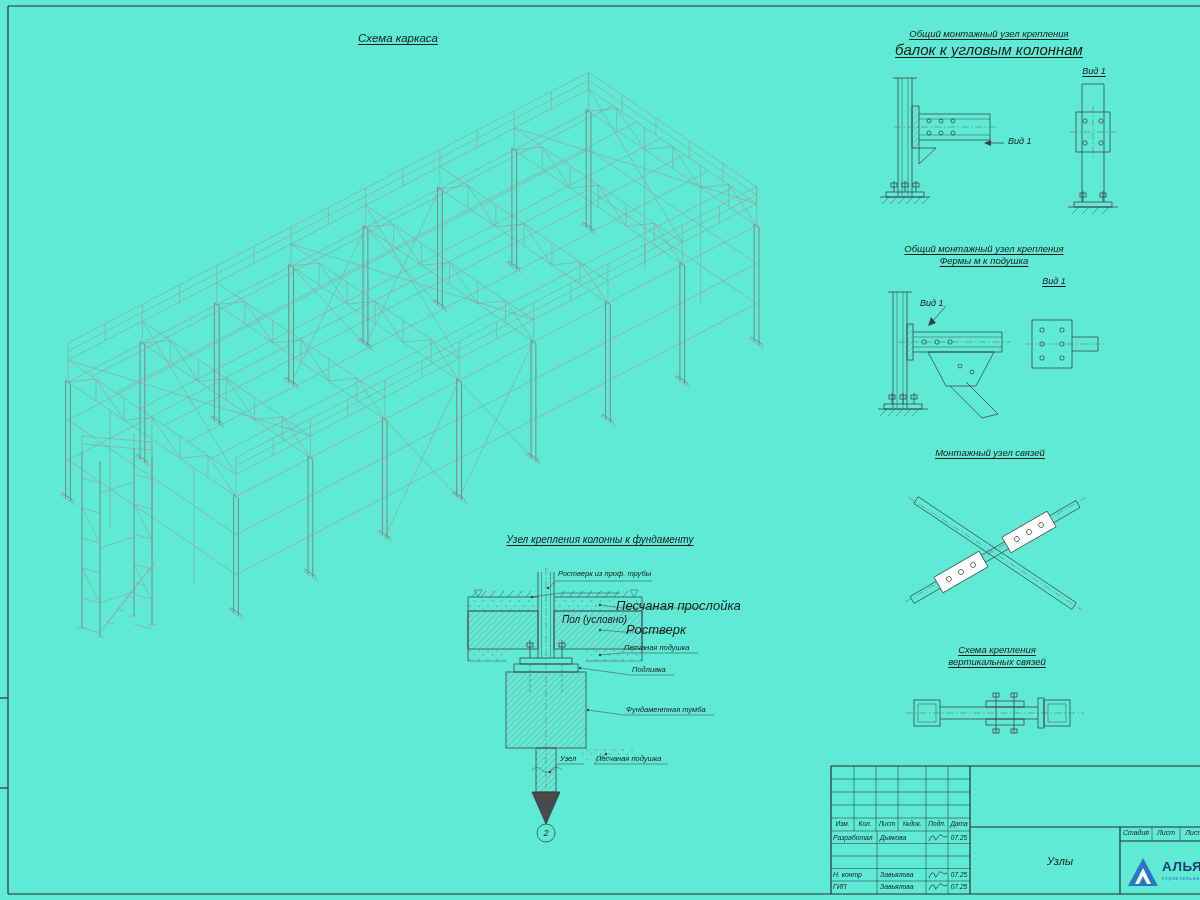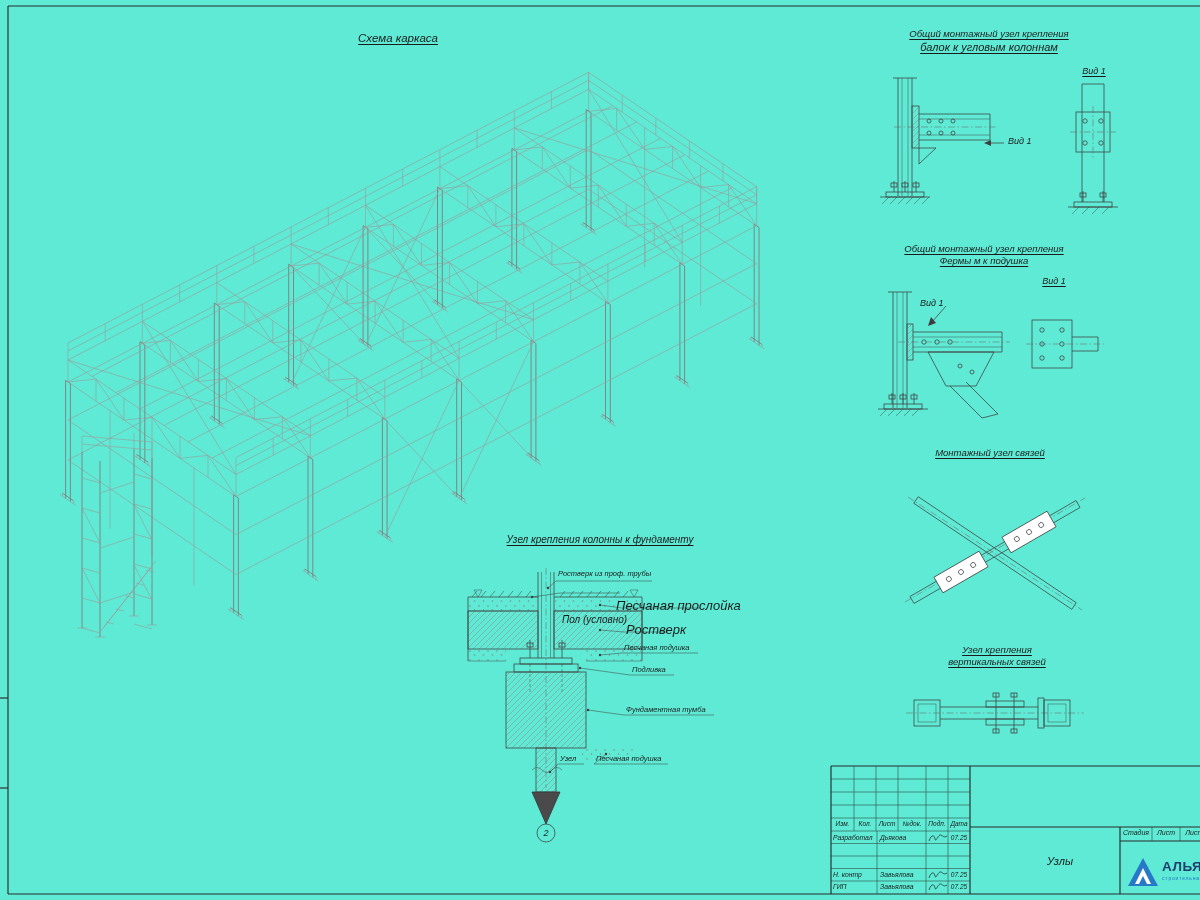--- a/index.html
+++ b/index.html
@@ -667,32 +667,32 @@
         <polygon points="1128,886 1143,858 1158,886" style="fill:#2878c8;stroke:none"></polygon>
         <polygon points="1135,884 1143,868 1151,884" style="fill:#ffffff;stroke:none"></polygon>
         <polygon points="1139,884 1143,876 1147,884" style="fill:#2878c8;stroke:none"></polygon>
       </g>
     </g>
   </svg>
 
   <div class="txt u ctr" style="left:338px;top:32px;width:120px;font-size:11.5px">Схема каркаса</div>
 
   <div class="txt u ctr" style="left:880px;top:29px;width:218px;font-size:9.5px">Общий монтажный узел крепления</div>
-  <div class="txt u ctr" style="left:880px;top:41px;width:218px;font-size:11px">балок к угловым колоннам</div>
+  <div class="txt u ctr" style="left:880px;top:41px;width:218px;font-size:15px">балок к угловым колоннам</div>
   <div class="txt u ctr" style="left:1072px;top:66px;width:44px;font-size:9px">Вид 1</div>
   <div class="txt" style="left:1008px;top:136px;font-size:9px">Вид 1</div>
 
   <div class="txt u ctr" style="left:878px;top:244px;width:212px;font-size:9.5px">Общий монтажный узел крепления</div>
   <div class="txt u ctr" style="left:878px;top:256px;width:212px;font-size:9.5px">Фермы м к подушка</div>
   <div class="txt" style="left:920px;top:298px;font-size:9px">Вид 1</div>
   <div class="txt u ctr" style="left:1032px;top:276px;width:44px;font-size:9px">Вид 1</div>
 
   <div class="txt u ctr" style="left:888px;top:448px;width:204px;font-size:9.5px">Монтажный узел связей</div>
 
-  <div class="txt u ctr" style="left:898px;top:645px;width:198px;font-size:9.5px">Узел крепления</div>
+  <div class="txt u ctr" style="left:898px;top:645px;width:198px;font-size:9.5px">Схема крепления</div>
   <div class="txt u ctr" style="left:898px;top:657px;width:198px;font-size:9.5px">вертикальных связей</div>
 
   <div class="txt u ctr" style="left:470px;top:534px;width:260px;font-size:10px">Узел крепления колонны к фундаменту</div>
   <div class="txt" style="left:558px;top:570px;font-size:7.5px">Ростверк из проф. трубы</div>
   <div class="txt" style="left:562px;top:614px;font-size:10px">Пол (условно)</div>
   <div class="txt" style="left:616px;top:599px;font-size:13px">Песчаная прослойка</div>
   <div class="txt" style="left:626px;top:623px;font-size:13px">Ростверк</div>
   <div class="txt" style="left:624px;top:644px;font-size:7.5px">Песчаная подушка</div>
   <div class="txt" style="left:632px;top:666px;font-size:7.5px">Подливка</div>
   <div class="txt" style="left:626px;top:706px;font-size:7.5px">Фундаментная тумба</div>

